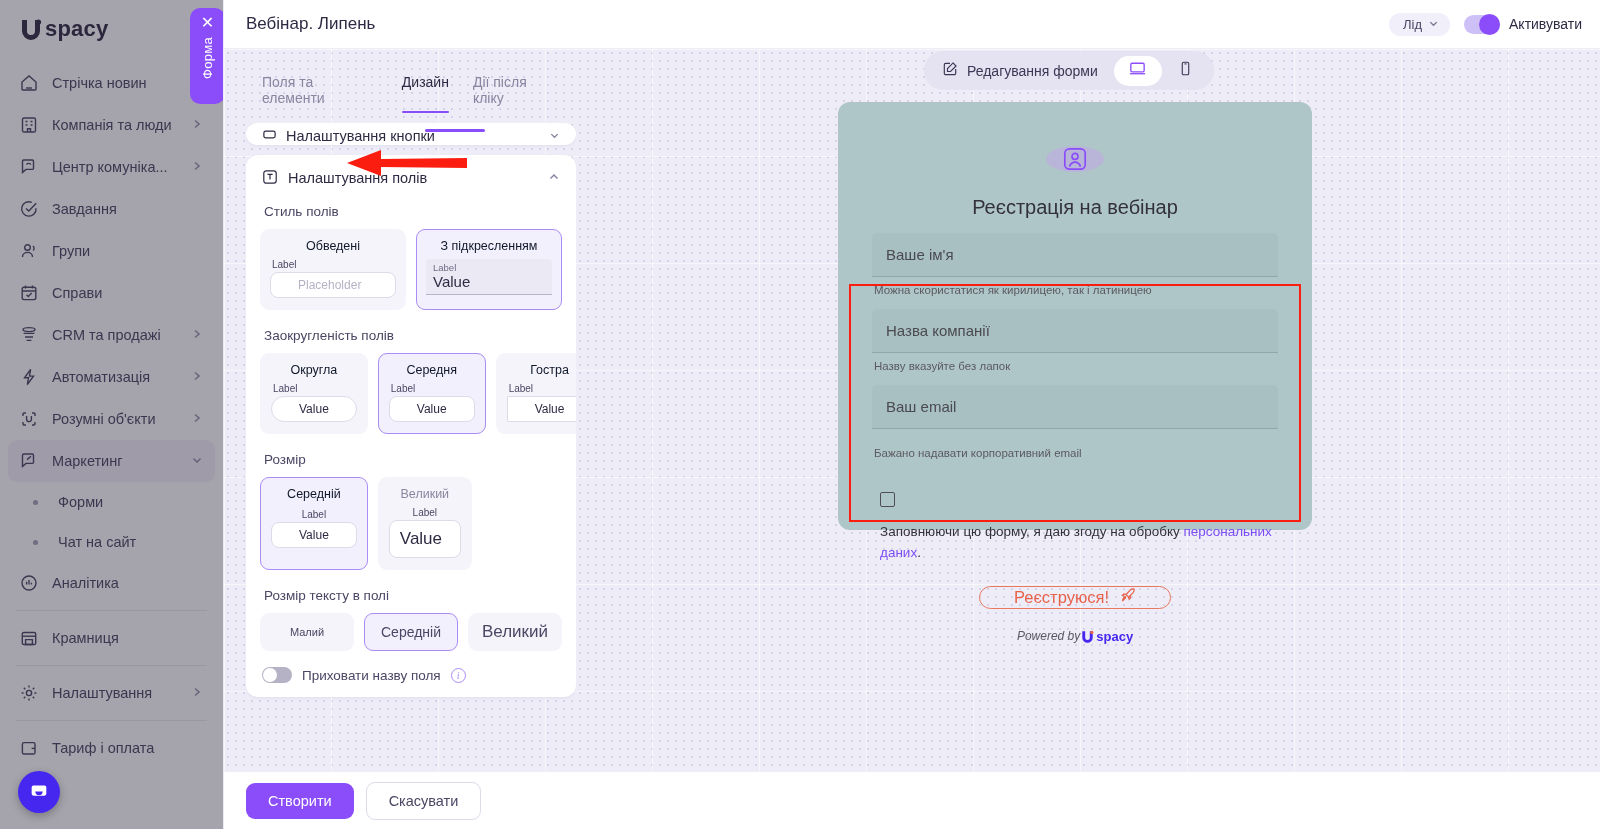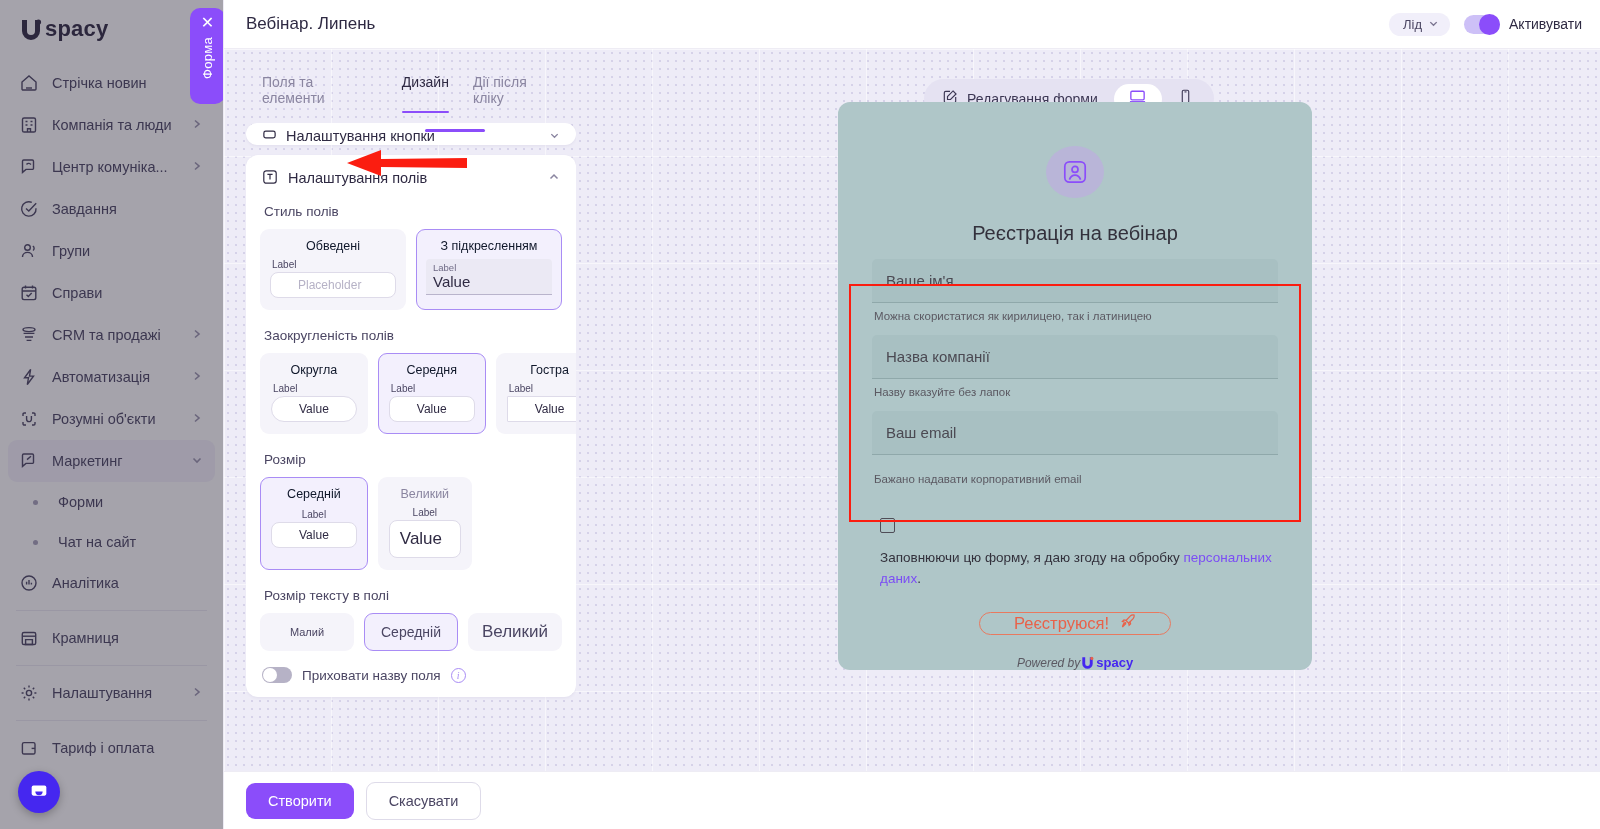--- a/index.html
+++ b/index.html
@@ -234,37 +234,37 @@
     font-family:"Liberation Sans", sans-serif;
   }
   .btn-ghost {
     background:#fff; color:#4b4663; border:1px solid #dedbe9; border-radius: 9px;
     padding: 10px 22px; font-size: 14.5px; cursor:pointer;
     font-family:"Liberation Sans", sans-serif;
   }
 
   
   .prev-toolbar {
-    position:absolute; left: 700px; top: 30px;
+    position:absolute; left: 700px; top: 2px;
     display:flex; align-items:center; gap: 0;
     background: #e5e2f2; border-radius: 21px; padding: 4px;
   }
   .pt-edit {
     display:flex; align-items:center; gap: 9px;
     padding: 6px 16px 6px 14px; font-size: 14px; color:#3c3754; cursor:pointer;
   }
   .pt-btn {
     width: 48px; height: 30px; border-radius: 16px;
     display:flex; align-items:center; justify-content:center; cursor:pointer;
   }
   .pt-btn.on { background:#fff; }
 
   
   .preview {
-    position:absolute; left: 614px; top: 53px; width: 474px; height: 568px;
+    position:absolute; left: 614px; top: 53px; width: 474px; height: 428px;
     background: #afc6c8; border-radius: 12px; padding: 26px 34px 0 34px;
     display:flex; flex-direction: column; align-items: center;
   }
   .pv-avatar {
     width: 58px; height:58px; border-radius:50%; background: #b9b5d8;
     display:flex; align-items:center; justify-content:center; margin-top: 18px;
   }
   .pv-title { font-size: 20px; color:#33313c; margin-top: 24px; text-align:center; }
   .pv-sub { font-size: 15.5px; color:#494751; margin-top: 6px; text-align:center; line-height: 1.42; }
   .pv-fields { width: 100%; margin-top: 14px; }

